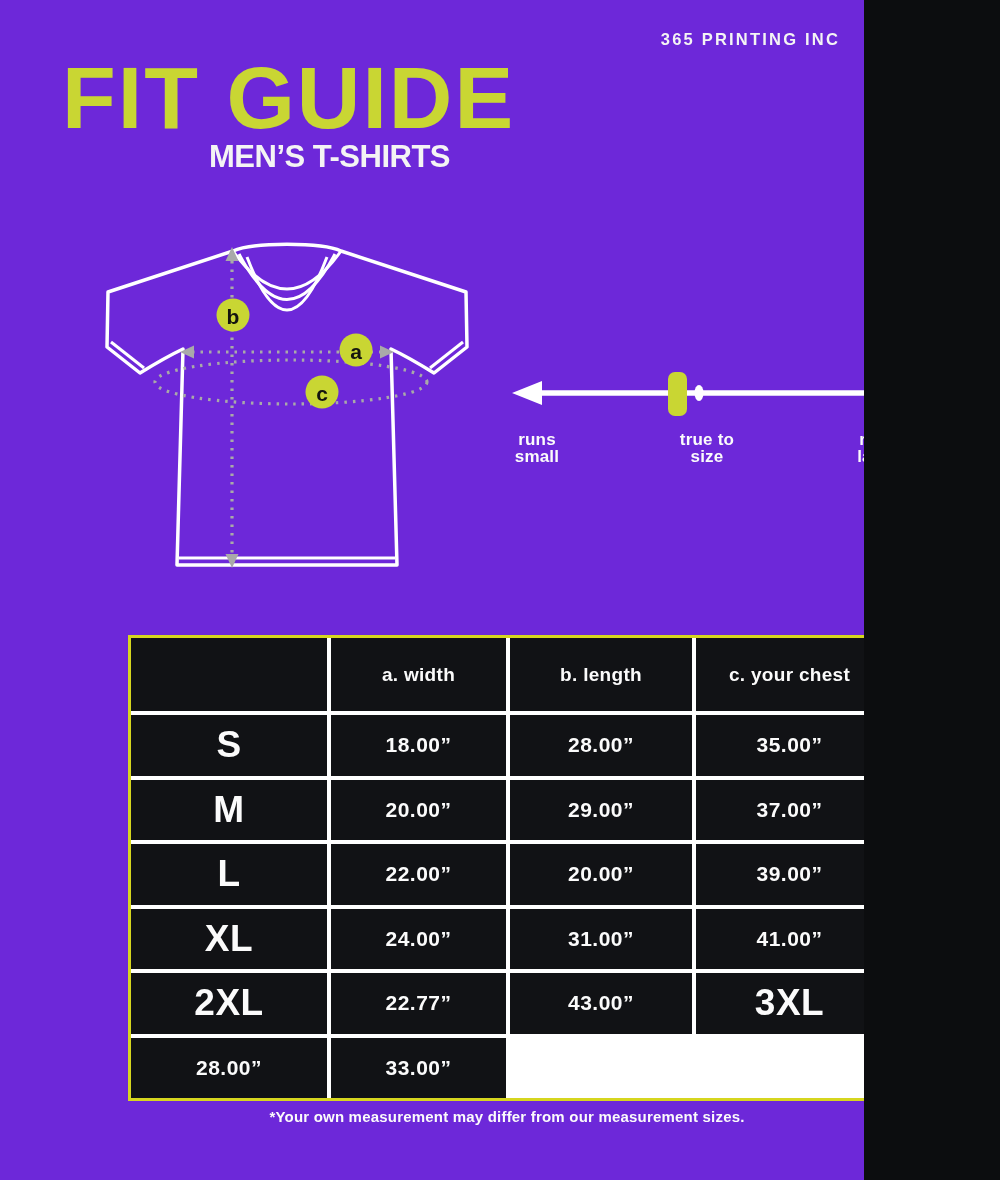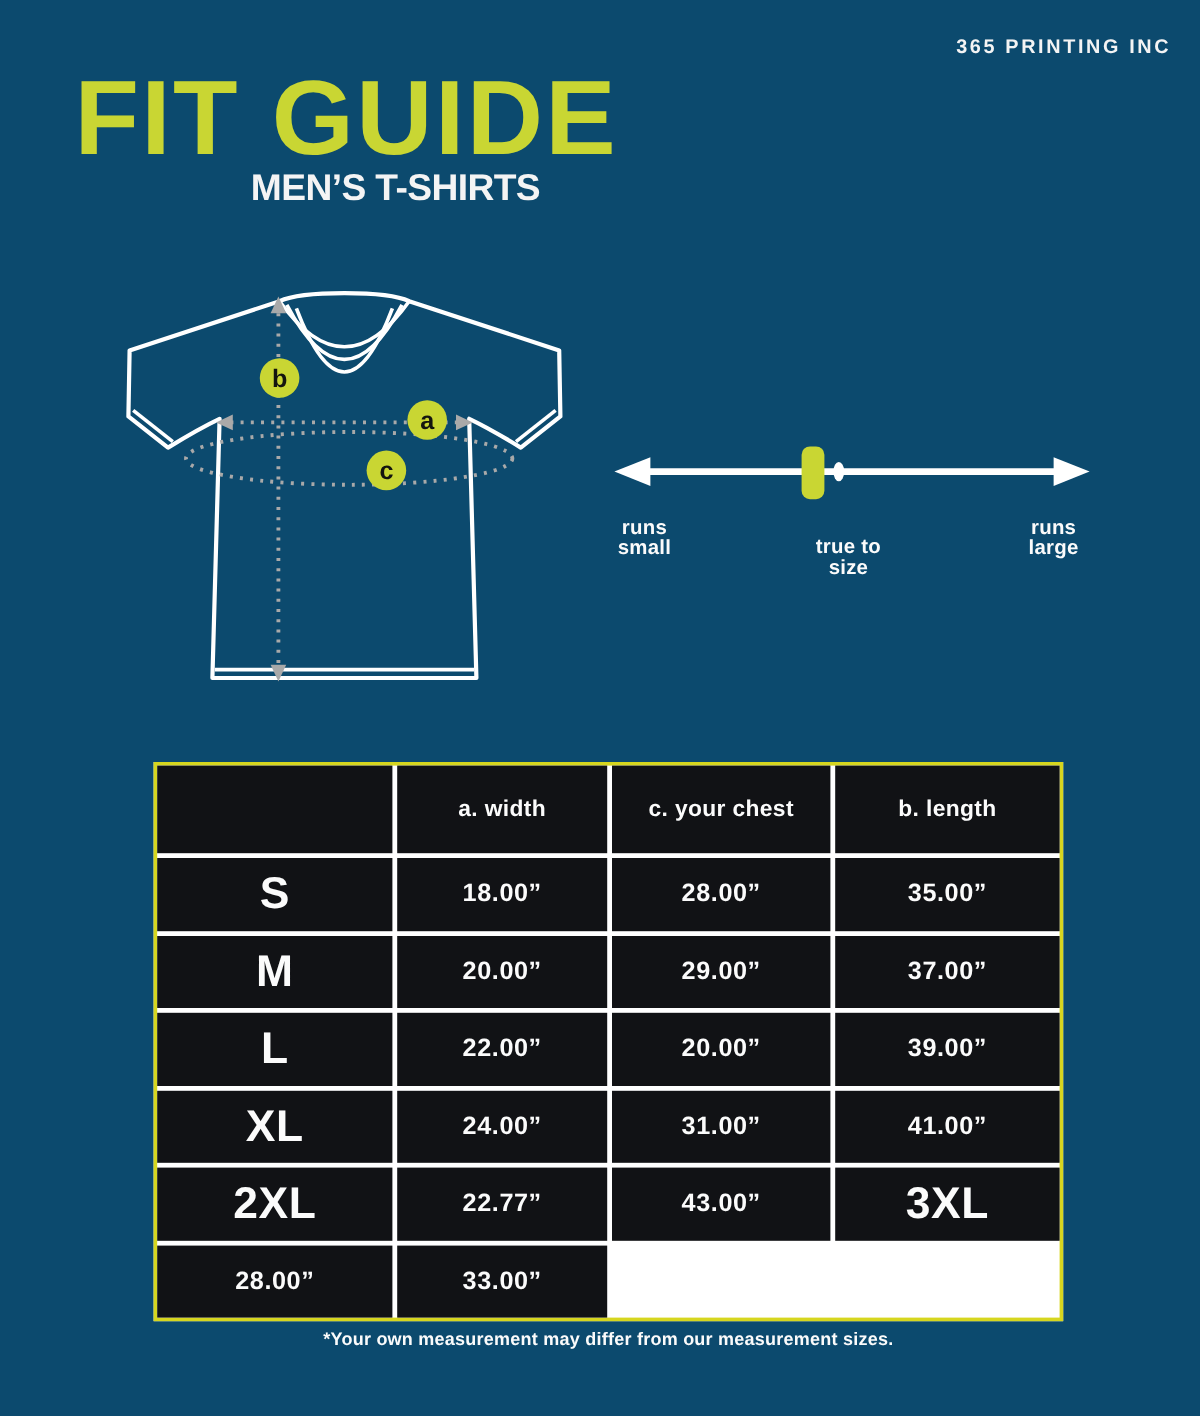--- a/index.html
+++ b/index.html
@@ -1,19 +1,19 @@
 <!DOCTYPE html>
 <html><head>
 <meta charset="utf-8">
 <style>
   html,body{margin:0;padding:0;background:#0c0d0f;}
   .page{
     position:relative;
-    width:1000px;height:1180px;
-    background:#0c4a6e;
+    width:864px;height:1180px;
+    background:#6d28d9;
     overflow:hidden;
     font-family:"Liberation Sans", sans-serif;
     color:#ffffff;
   }
   
   .brand{
     position:absolute;top:30px;right:24px;
     font-size:16.5px;font-weight:700;letter-spacing:2.2px;
     color:#f4f4f4;
   }
@@ -30,21 +30,21 @@
   
   .shirt-svg{position:absolute;left:90px;top:235px;}
   .scale-svg{position:absolute;left:500px;top:360px;}
   .scale-label{
     position:absolute;top:431px;
     font-size:17px;line-height:17px;font-weight:700;letter-spacing:0.2px;
     text-align:center;color:#fbfbfb;white-space:nowrap;
   }
   .scale-label span{display:block;}
   .lbl-small{left:497px;width:80px;}
-  .lbl-true{left:647px;width:120px;margin-top:16px;}
+  .lbl-true{left:647px;width:120px;}
   .lbl-large{left:838px;width:80px;}
   
   .size-table{
     position:absolute;left:128px;top:635px;
     width:752px;height:460px;
     border:3px solid #d6d61f;
     background:#ffffff;
     display:grid;
     grid-template-columns:196px 175px 182px 187px;
     grid-template-rows:73px repeat(6, 1fr);
@@ -133,22 +133,22 @@
     <span>size</span>
   </div>
   <div class="scale-label lbl-large">
     <span>runs</span>
     <span>large</span>
   </div>
 
   <div class="size-table">
     <div class="cell head"></div>
     <div class="cell head">a. width</div>
+    <div class="cell head">b. length</div>
     <div class="cell head">c. your chest</div>
-    <div class="cell head">b. length</div>
 
     <div class="cell size">S</div>
     <div class="cell val">18.00”</div>
     <div class="cell val">28.00”</div>
     <div class="cell val">35.00”</div>
 
     <div class="cell size">M</div>
     <div class="cell val">20.00”</div>
     <div class="cell val">29.00”</div>
     <div class="cell val">37.00”</div>

